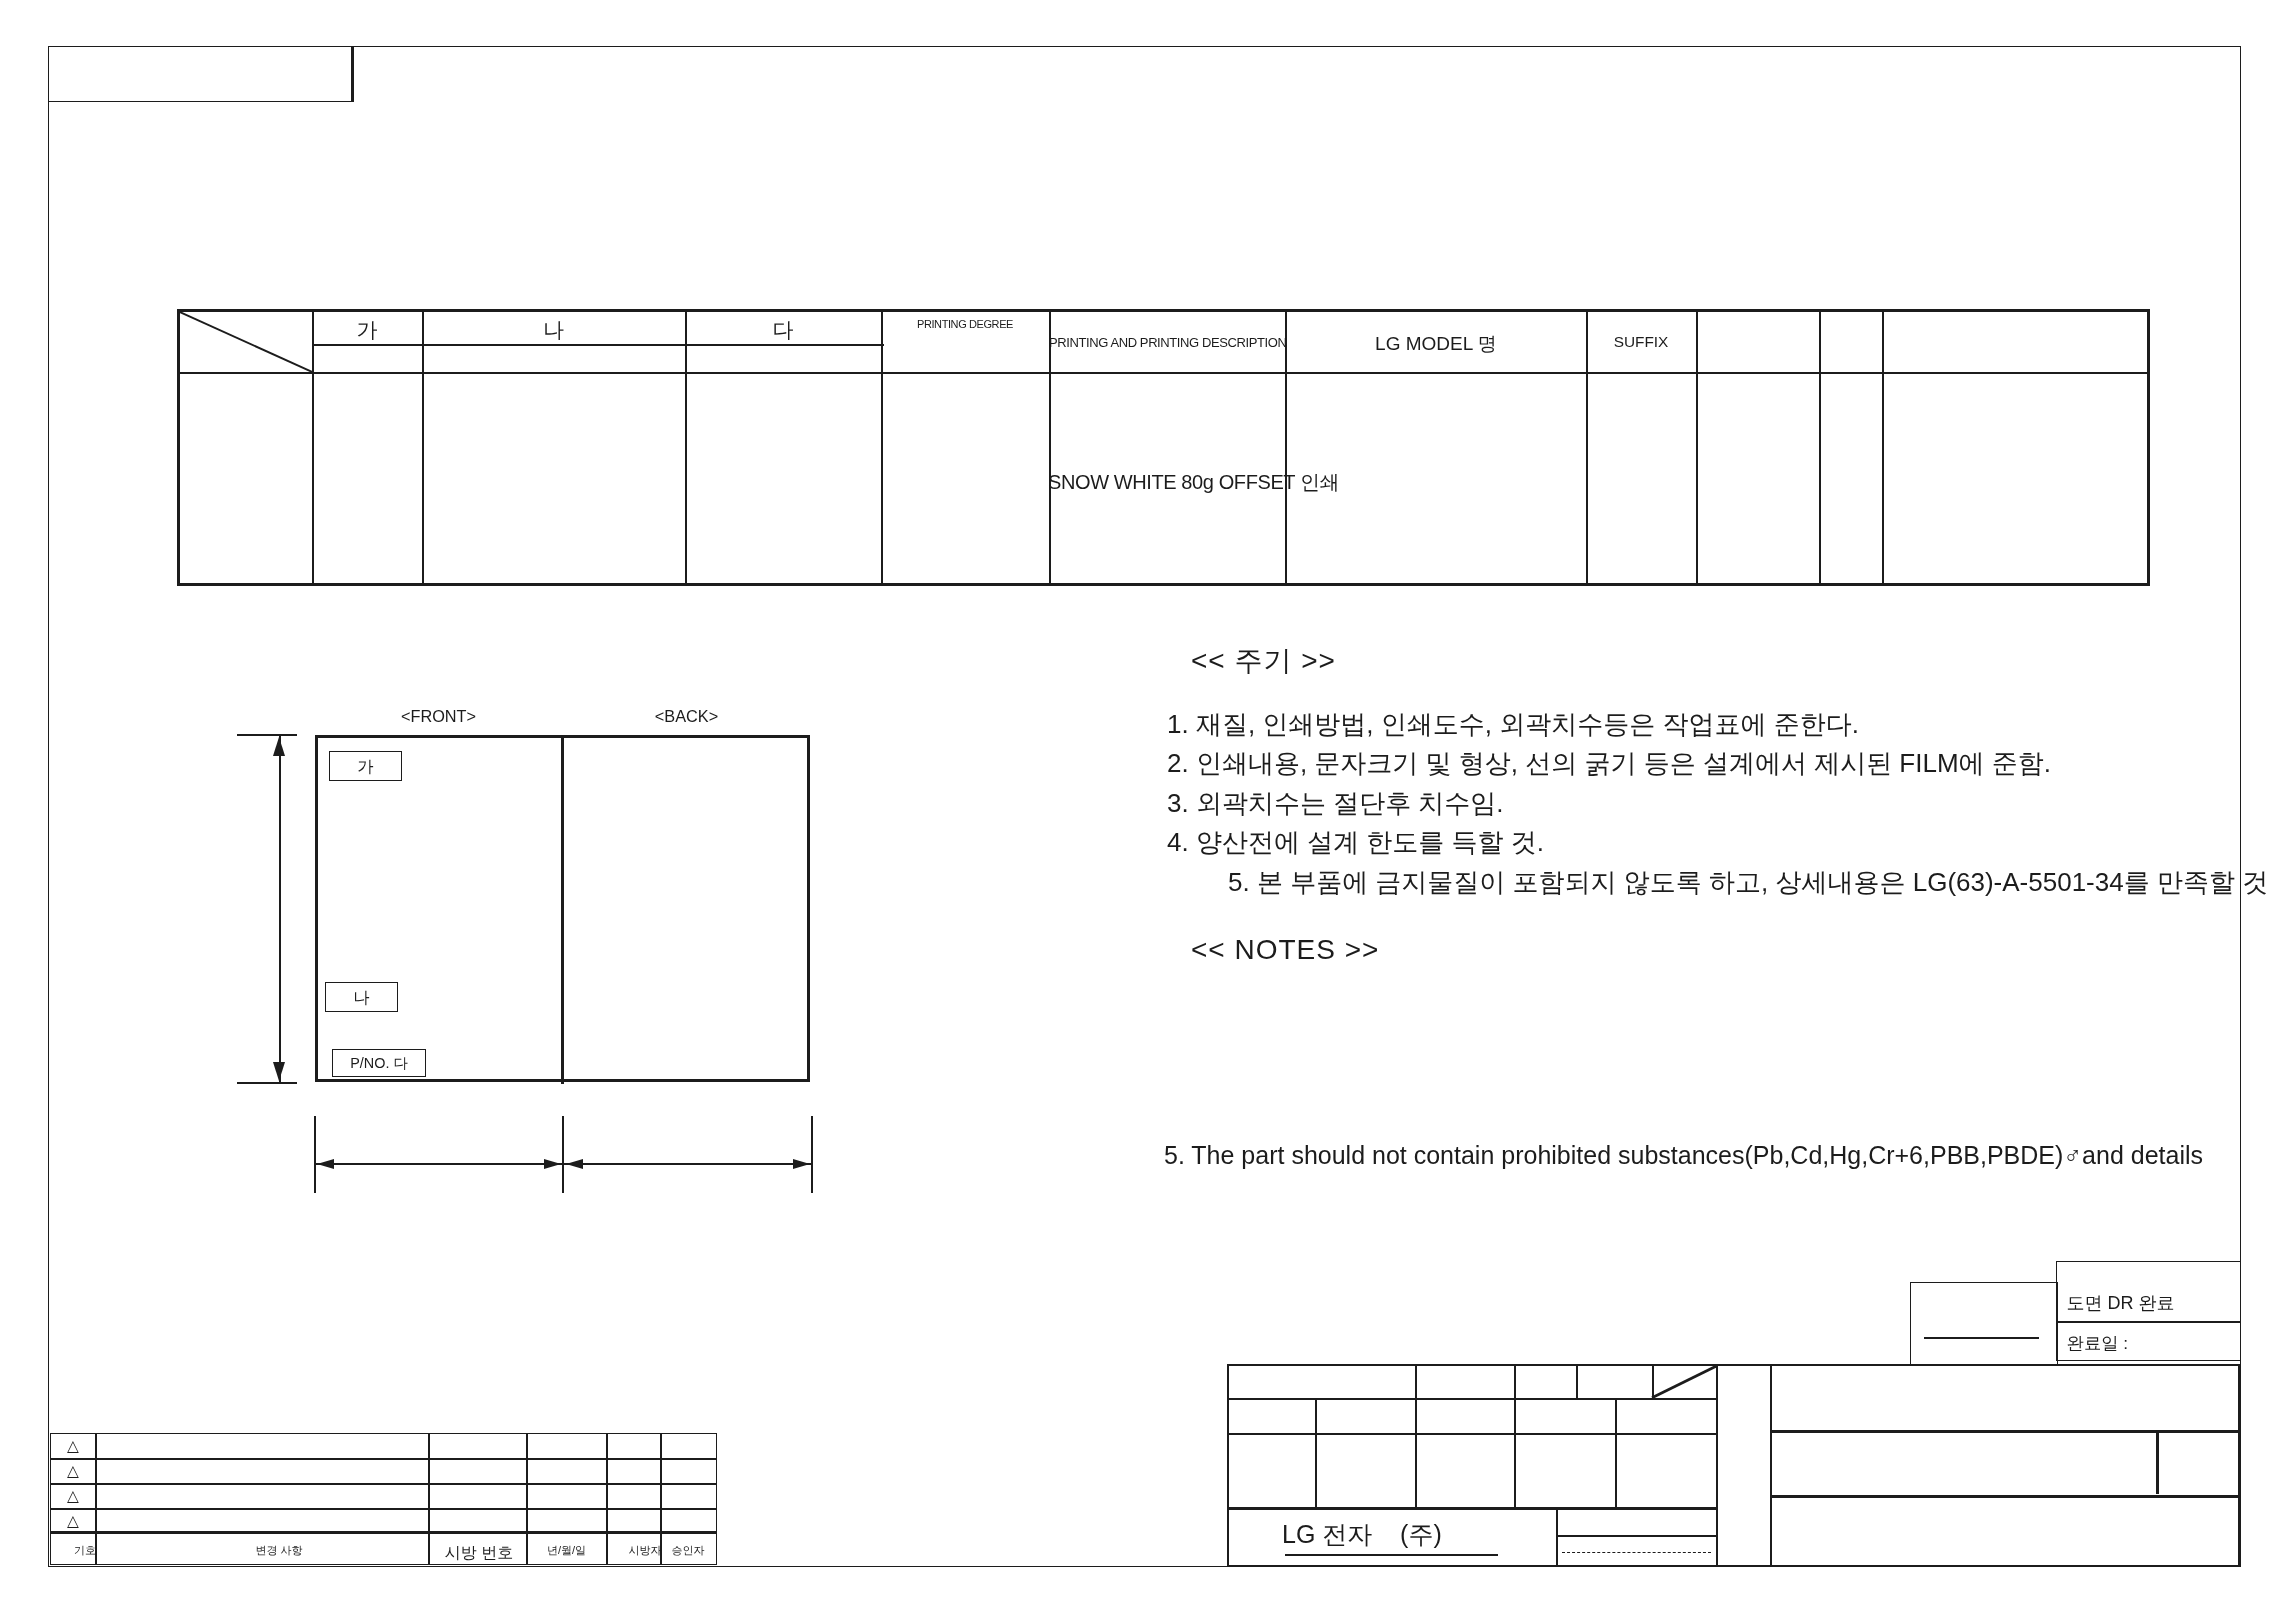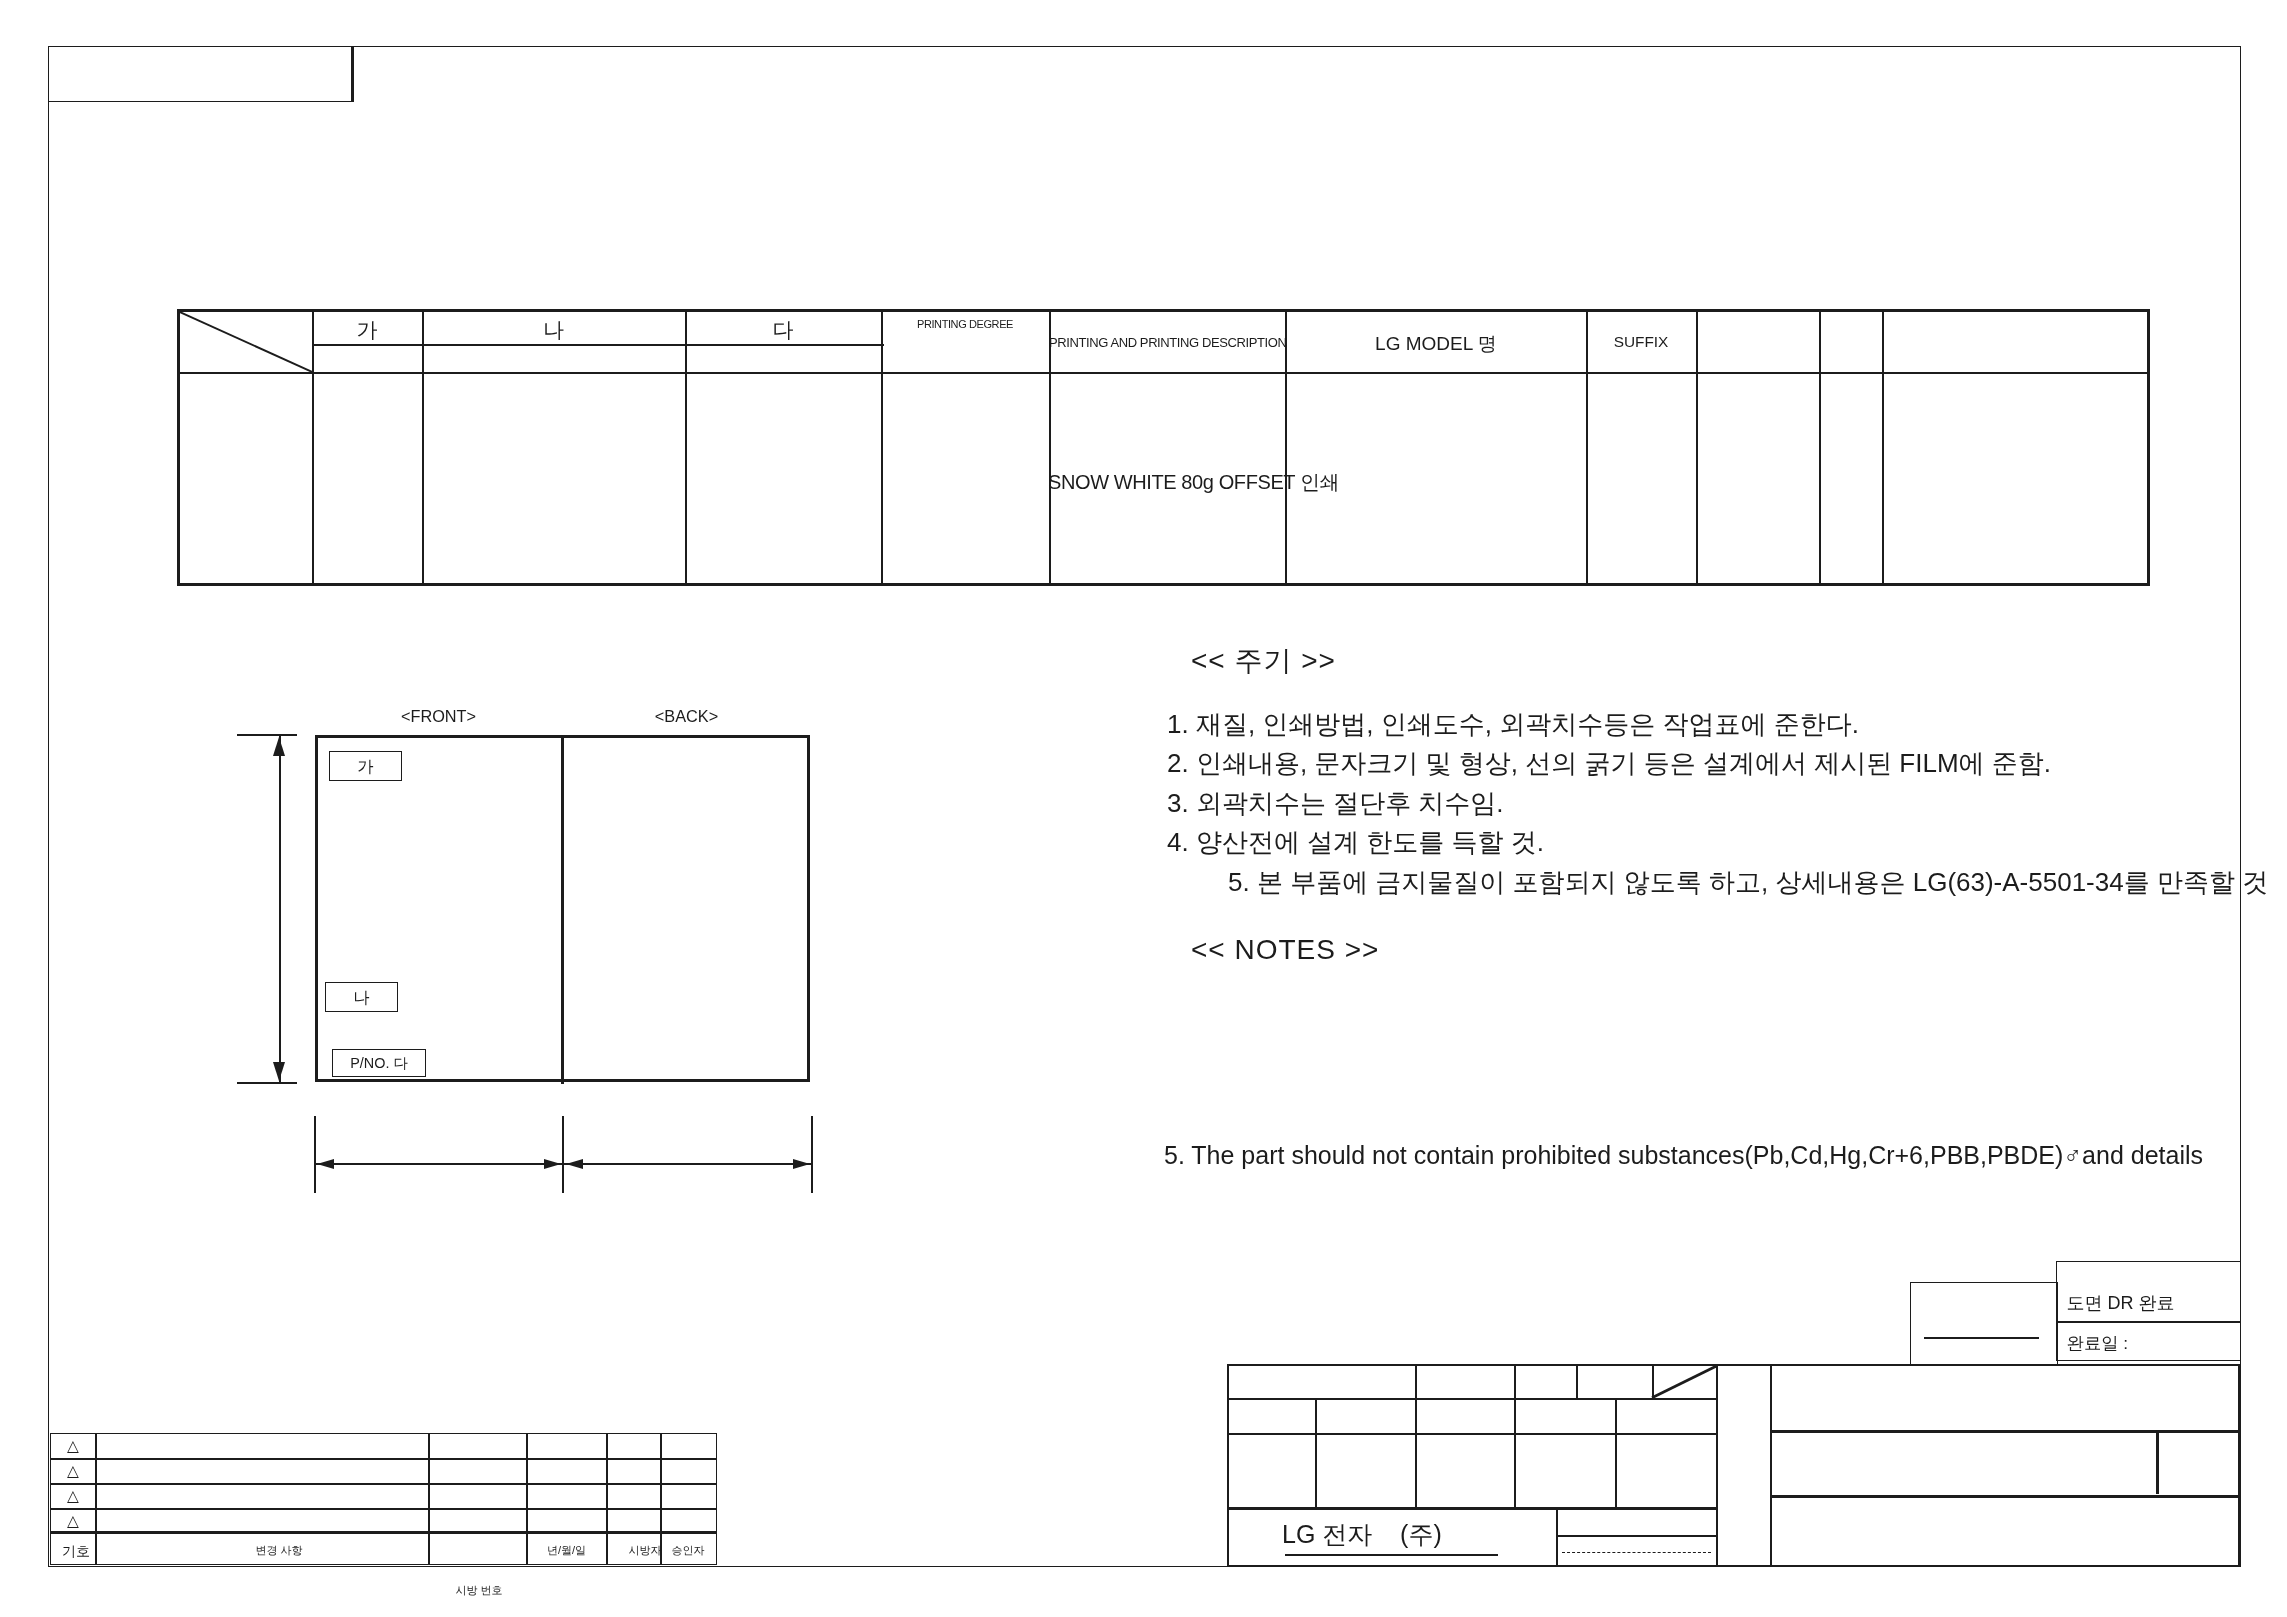--- a/index.html
+++ b/index.html
@@ -162,22 +162,22 @@
     <div class="ln" style="left:0; right:0; top:24px;  height:1.9px;"></div>
     <div class="ln" style="left:0; right:0; top:49px;  height:1.9px;"></div>
     <div class="ln" style="left:0; right:0; top:74px;  height:1.9px;"></div>
     <div class="ln" style="left:0; right:0; top:97px; height:2.9px;"></div>
 
     <div class="txt ctr" style="left:0; top:2.9px;  width:44px; font-size:15.4px;">△</div>
     <div class="txt ctr" style="left:0; top:28px; width:44px; font-size:15.4px;">△</div>
     <div class="txt ctr" style="left:0; top:53px; width:44px; font-size:15.4px;">△</div>
     <div class="txt ctr" style="left:0; top:78px; width:44px; font-size:15.4px;">△</div>
 
-    <div class="txt ctr" style="left:3px;     top:109px; width:44px;  font-size:14px;">기호</div>
+    <div class="txt ctr" style="left:12px;     top:109px; width:44px;  font-size:11px;">기호</div>
     <div class="txt ctr" style="left:44px;  top:109px; width:368px; font-size:11px;">변경 사항</div>
-    <div class="txt ctr" style="left:377px; top:109px; width:102px; font-size:11px;margin-top:40px;">시방 번호</div>
+    <div class="txt ctr" style="left:377px; top:109px; width:102px; font-size:16px;">시방 번호</div>
     <div class="txt ctr" style="left:475px; top:109px; width:81px;  font-size:11px;">년/월/일</div>
     <div class="txt ctr" style="left:555px; top:109px; width:54px;  font-size:11px;margin-left:12px;">시방자</div>
     <div class="txt ctr" style="left:609px; top:109px; width:56px;  font-size:11px;">승인자</div>
   </div>
 
 </div>
 
 
 </body></html>

